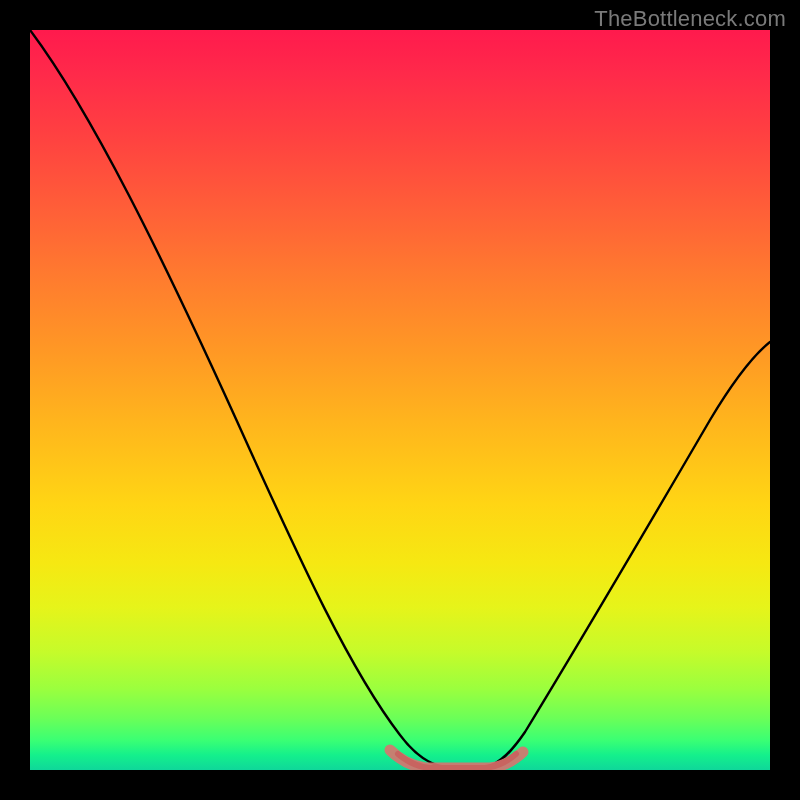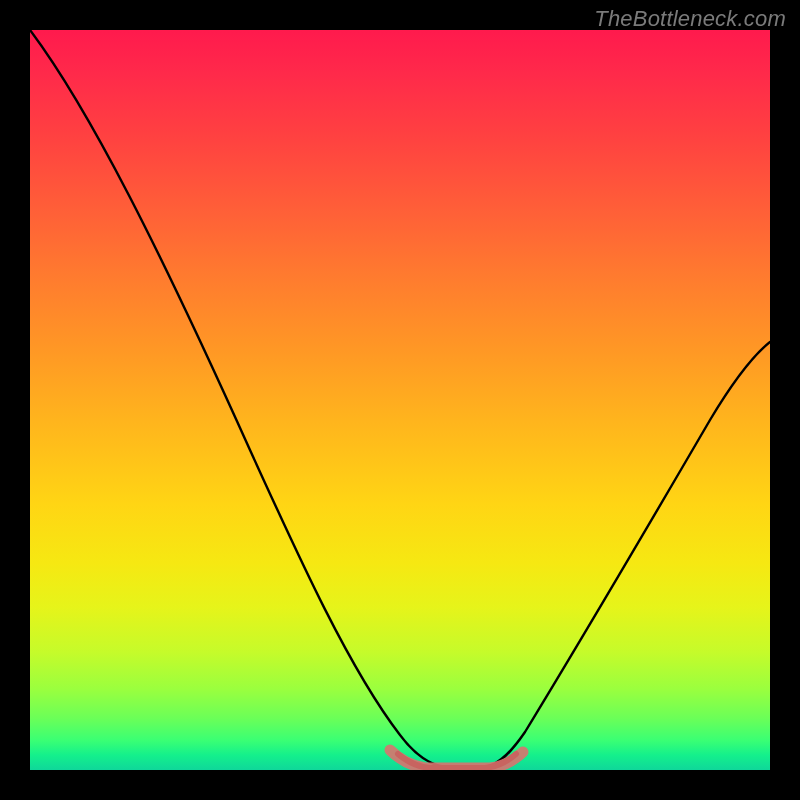--- a/index.html
+++ b/index.html
@@ -9,21 +9,20 @@
     height: 800px;
     background: #000;
     overflow: hidden;
     font-family: Arial, Helvetica, sans-serif;
   }
   .frame {
     position: relative;
     width: 800px;
     height: 800px;
     background: #000;
-    font-style: italic;
   }
   .watermark {
     position: absolute;
     top: 6px;
     right: 14px;
     color: #7a7a7a;
     font-size: 22px;
     font-weight: 500;
     letter-spacing: 0.2px;
     z-index: 5;

